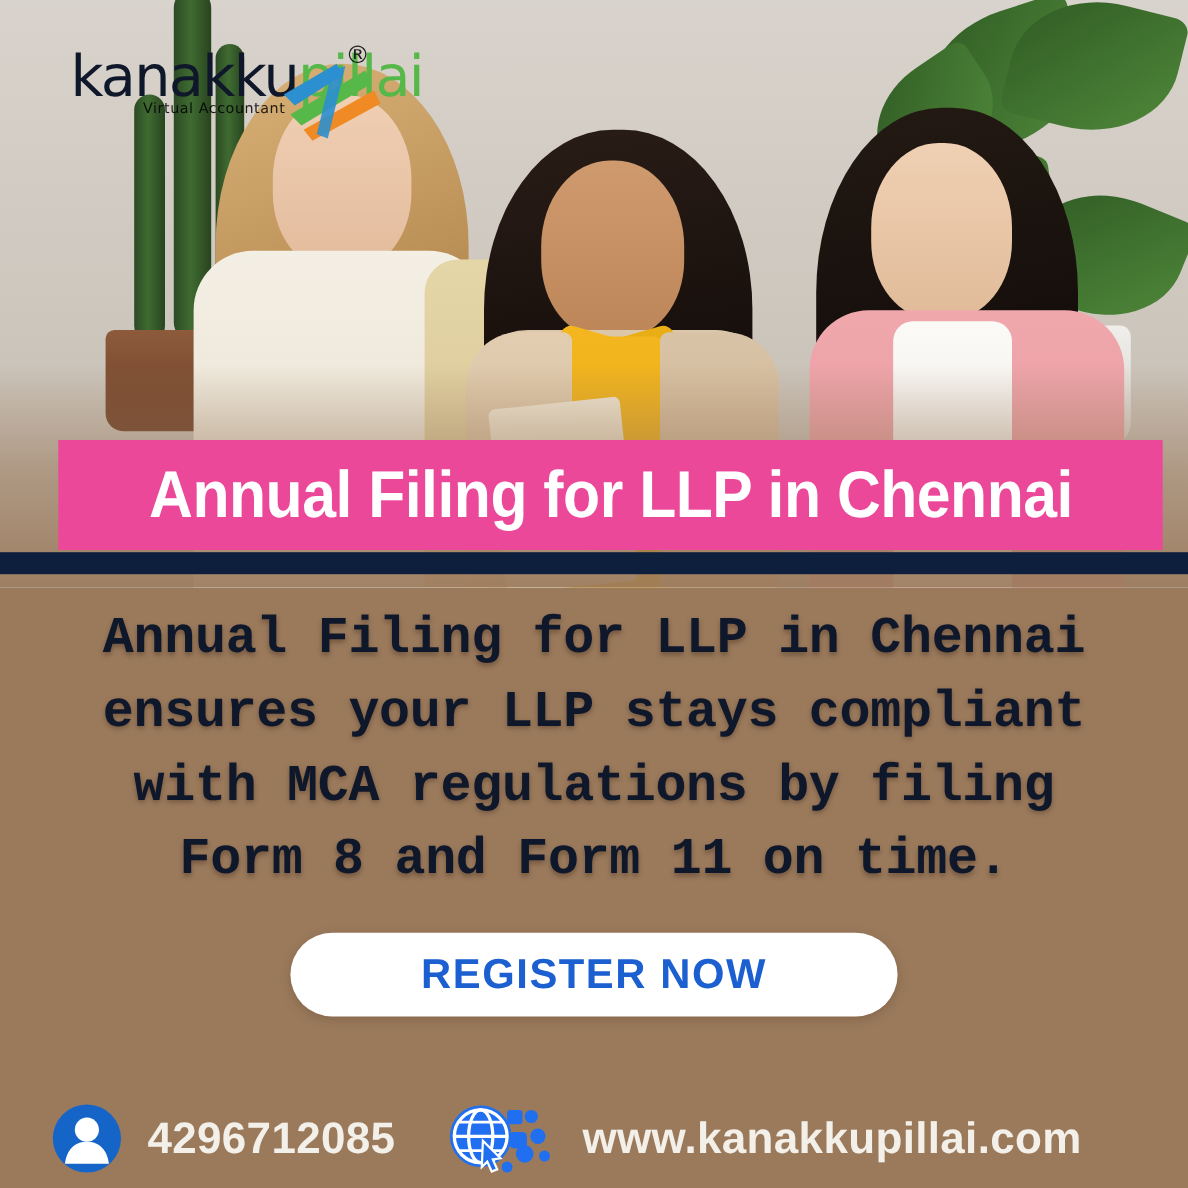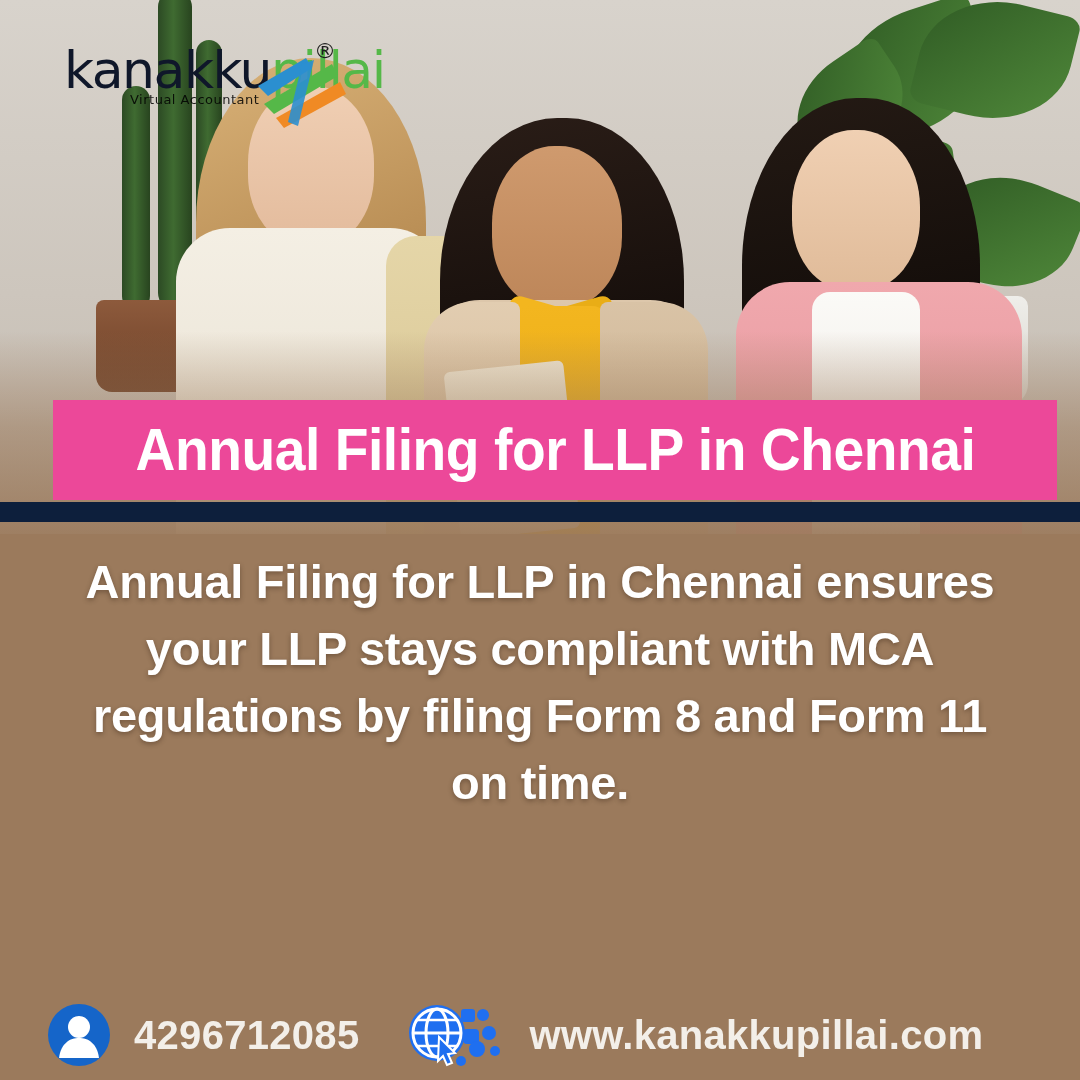--- a/index.html
+++ b/index.html
@@ -277,27 +277,27 @@
     z-index: 11;
   }
 
   
   .bodycopy {
     position: absolute;
     left: 60px; top: 548px;
     width: 960px;
     z-index: 12;
     text-align: center;
-    color: #ffffff;
+    color: #0f172a;
     font-size: 47px;
     font-weight: 700;
     line-height: 67px;
     letter-spacing: -0.3px;
     text-shadow: 0 2px 5px rgba(60,40,24,0.45);
-    font-family: Liberation Sans, sans-serif;
+    font-family: Liberation Mono, monospace;
   }
 
   
   .cta {
     position: absolute;
     left: 264px; top: 848px;
     width: 552px; height: 76px;
     background: #ffffff;
     border-radius: 40px;
     z-index: 12;
@@ -405,20 +405,23 @@
     </svg>
   </div>
 
   <div class="banner">
     <div class="banner-title">Annual Filing for LLP in Chennai</div>
   </div>
   <div class="navybar"></div>
 
   <div class="bodycopy">Annual Filing for LLP in Chennai ensures your LLP stays compliant with MCA regulations by filing Form 8 and Form 11 on time.</div>
 
+  <div class="cta">
+    <span class="cta-label">REGISTER NOW</span>
+  </div>
 
   <div class="footer">
     <div class="f-item f-phone">
       <svg class="icon-person" width="66" height="66" viewBox="0 0 66 66">
         <circle cx="33" cy="33" r="31" fill="#1565c9"></circle>
         <circle cx="33" cy="25" r="11" fill="#ffffff"></circle>
         <path d="M13 56 C15 41 24 36 33 36 C42 36 51 41 53 56 Z" fill="#ffffff"></path>
       </svg>
       <span class="f-text">4296712085</span>
     </div>

